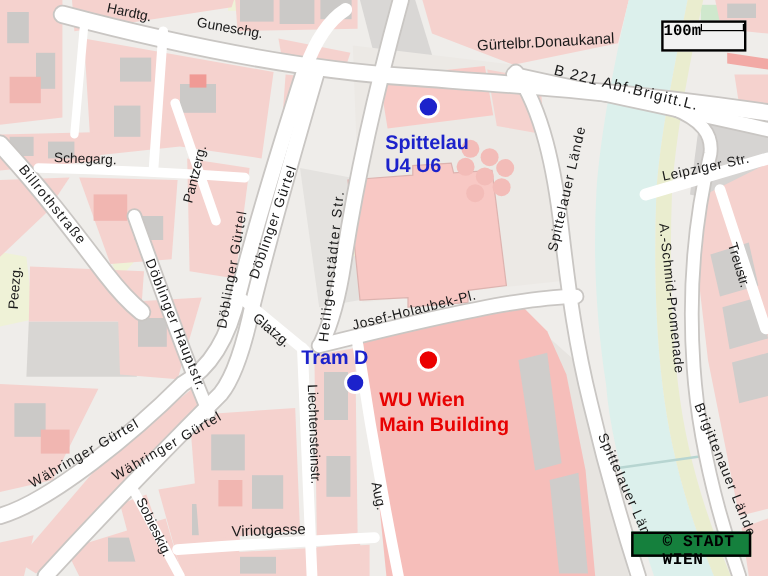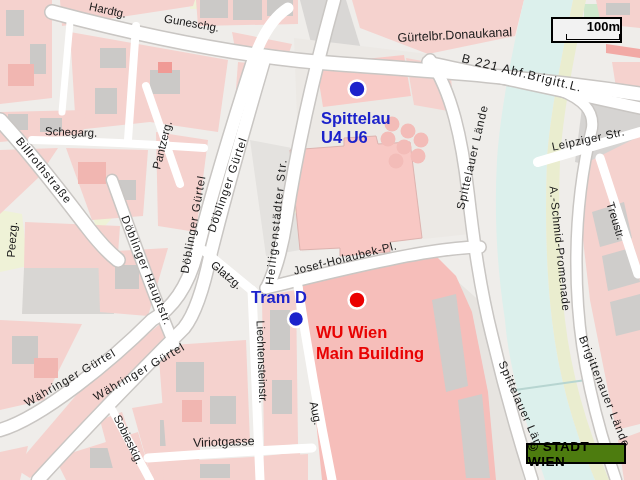--- a/index.html
+++ b/index.html
@@ -4,27 +4,27 @@
 <style>
   html,body{margin:0;padding:0;background:#888;}
   #stage{position:relative;width:640px;height:480px;overflow:hidden;
          font-family:"Liberation Sans",sans-serif;background:#EFEDEA;}
   #map-svg{position:absolute;left:0;top:0;}
   .street-label{fill:#1a1a1a;text-anchor:middle;
     font-family:"Liberation Sans",sans-serif;}
   .marker-label{font-family:"Liberation Sans",sans-serif;font-weight:bold;
     font-size:16.5px;text-anchor:start;}
   .overlay-box{position:absolute;background:#F2F2F2;border:2px solid #000;
-    color:#000;font-weight:bold;display:flex;flex-direction:column;
-    align-items:flex-end;justify-content:center;box-sizing:border-box;}
+    color:#000;font-weight:bold;display:flex;flex-direction:row;
+    align-items:flex-start;justify-content:center;box-sizing:border-box;font-family:Liberation Mono, monospace;}
   #scale-box{left:551px;top:17px;width:71px;height:26px;font-size:13px;line-height:13px;}
   #scale-bracket{width:52px;height:5px;border-left:1px solid #000;
     border-right:1px solid #000;border-bottom:1px solid #000;margin-top:1px;}
   #copyright-box{left:526px;top:443px;width:100px;height:21px;font-size:13.5px;
-    letter-spacing:0.5px;background:#4d7c0f;}
+    letter-spacing:0.5px;background:#15803d;padding-left:24px;}
 </style>
 </head>
 <body>
 
 <div id="stage">
   <svg id="map-svg" width="640" height="480" viewBox="0 0 640 480">
 
     <rect x="0" y="0" width="640" height="480" fill="#EFEDEA"></rect>
 
     <g>

